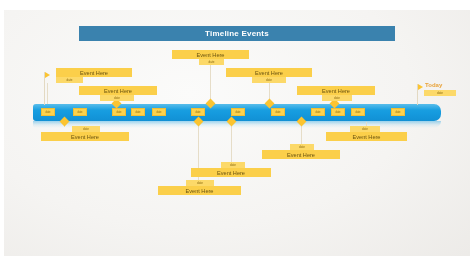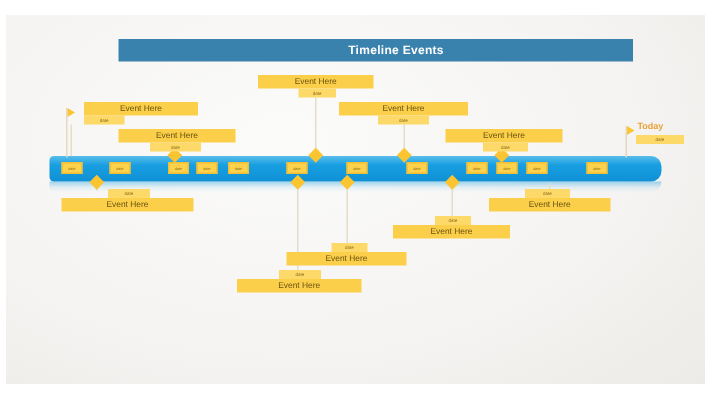--- a/index.html
+++ b/index.html
@@ -46,21 +46,20 @@
   .banner {
     position: absolute;
     left: 79px;
     top: 26px;
     width: 316px;
     height: 15px;
     background: #3a82ae;
     display: flex;
     align-items: center;
     justify-content: center;
-    padding-left: 27px;
   }
   .banner-text {
     color: #ffffff;
     font-size: 8px;
     font-weight: bold;
     letter-spacing: 0.2px;
     white-space: nowrap;
   }
 
   

